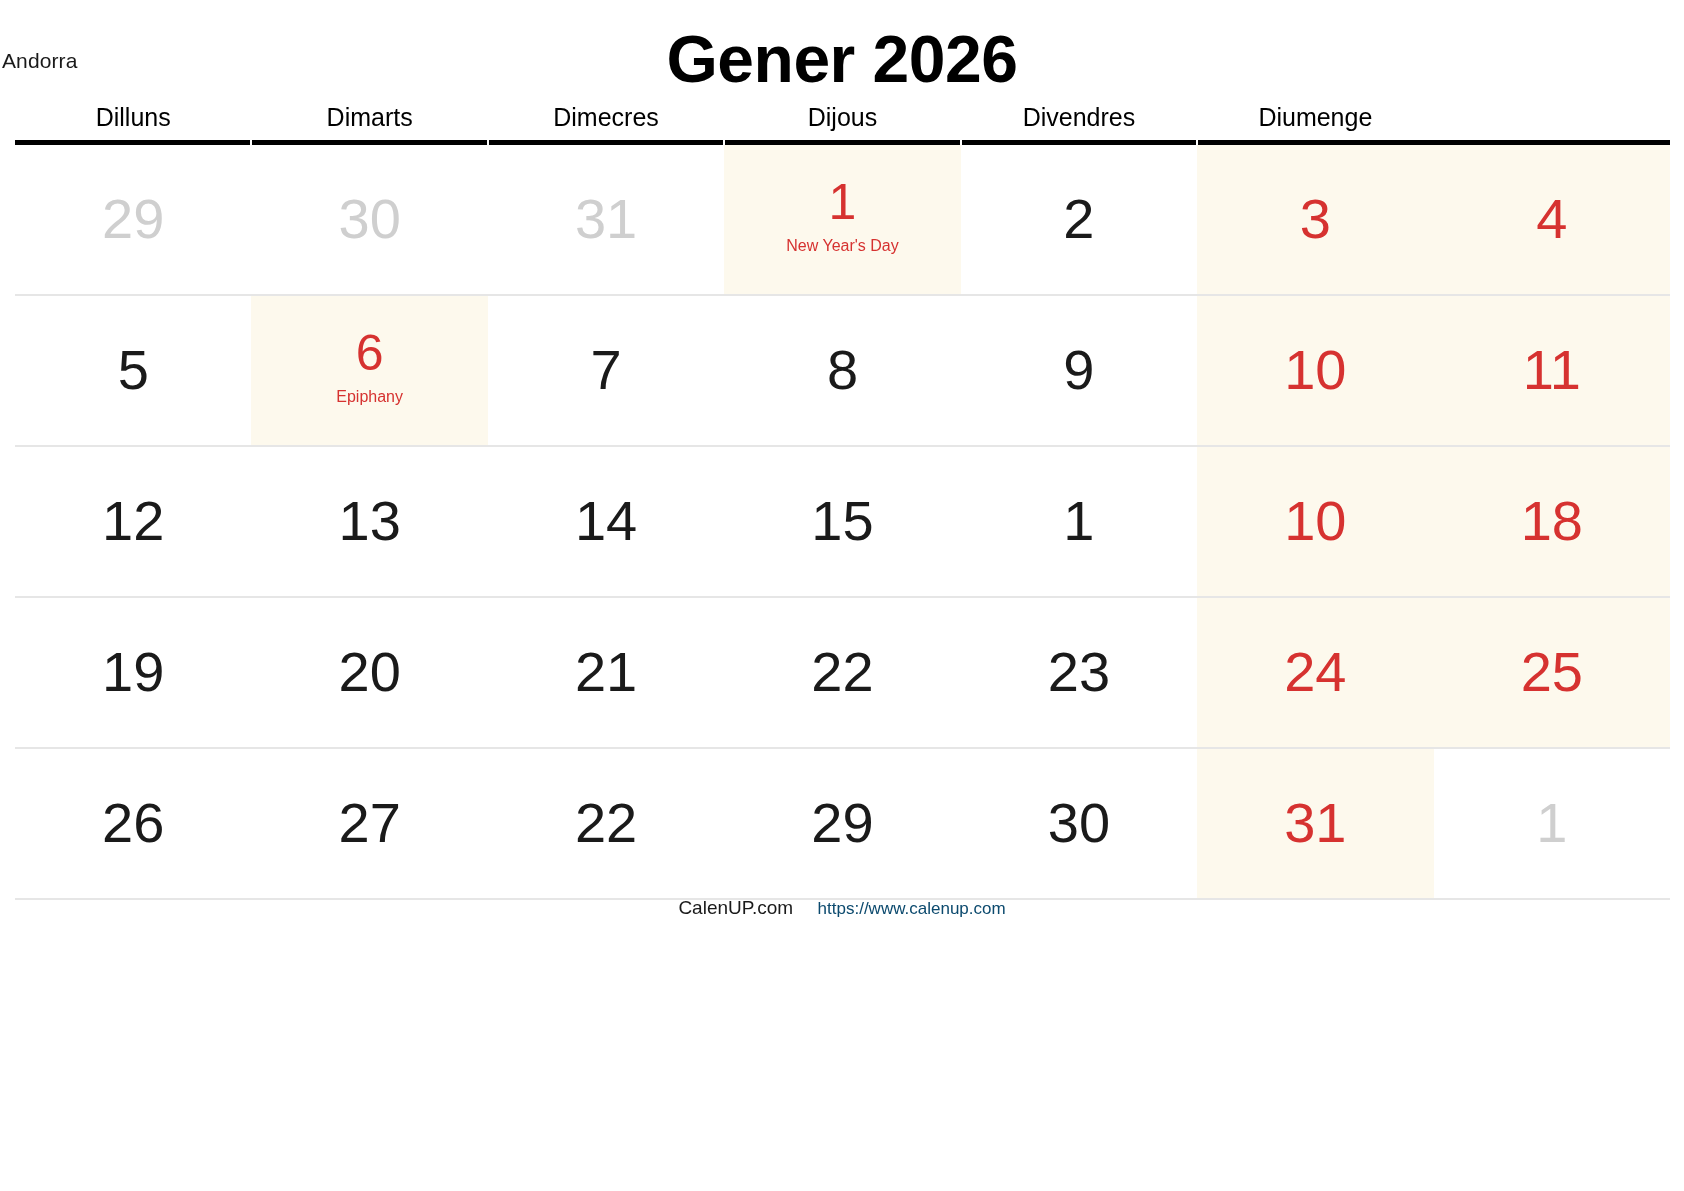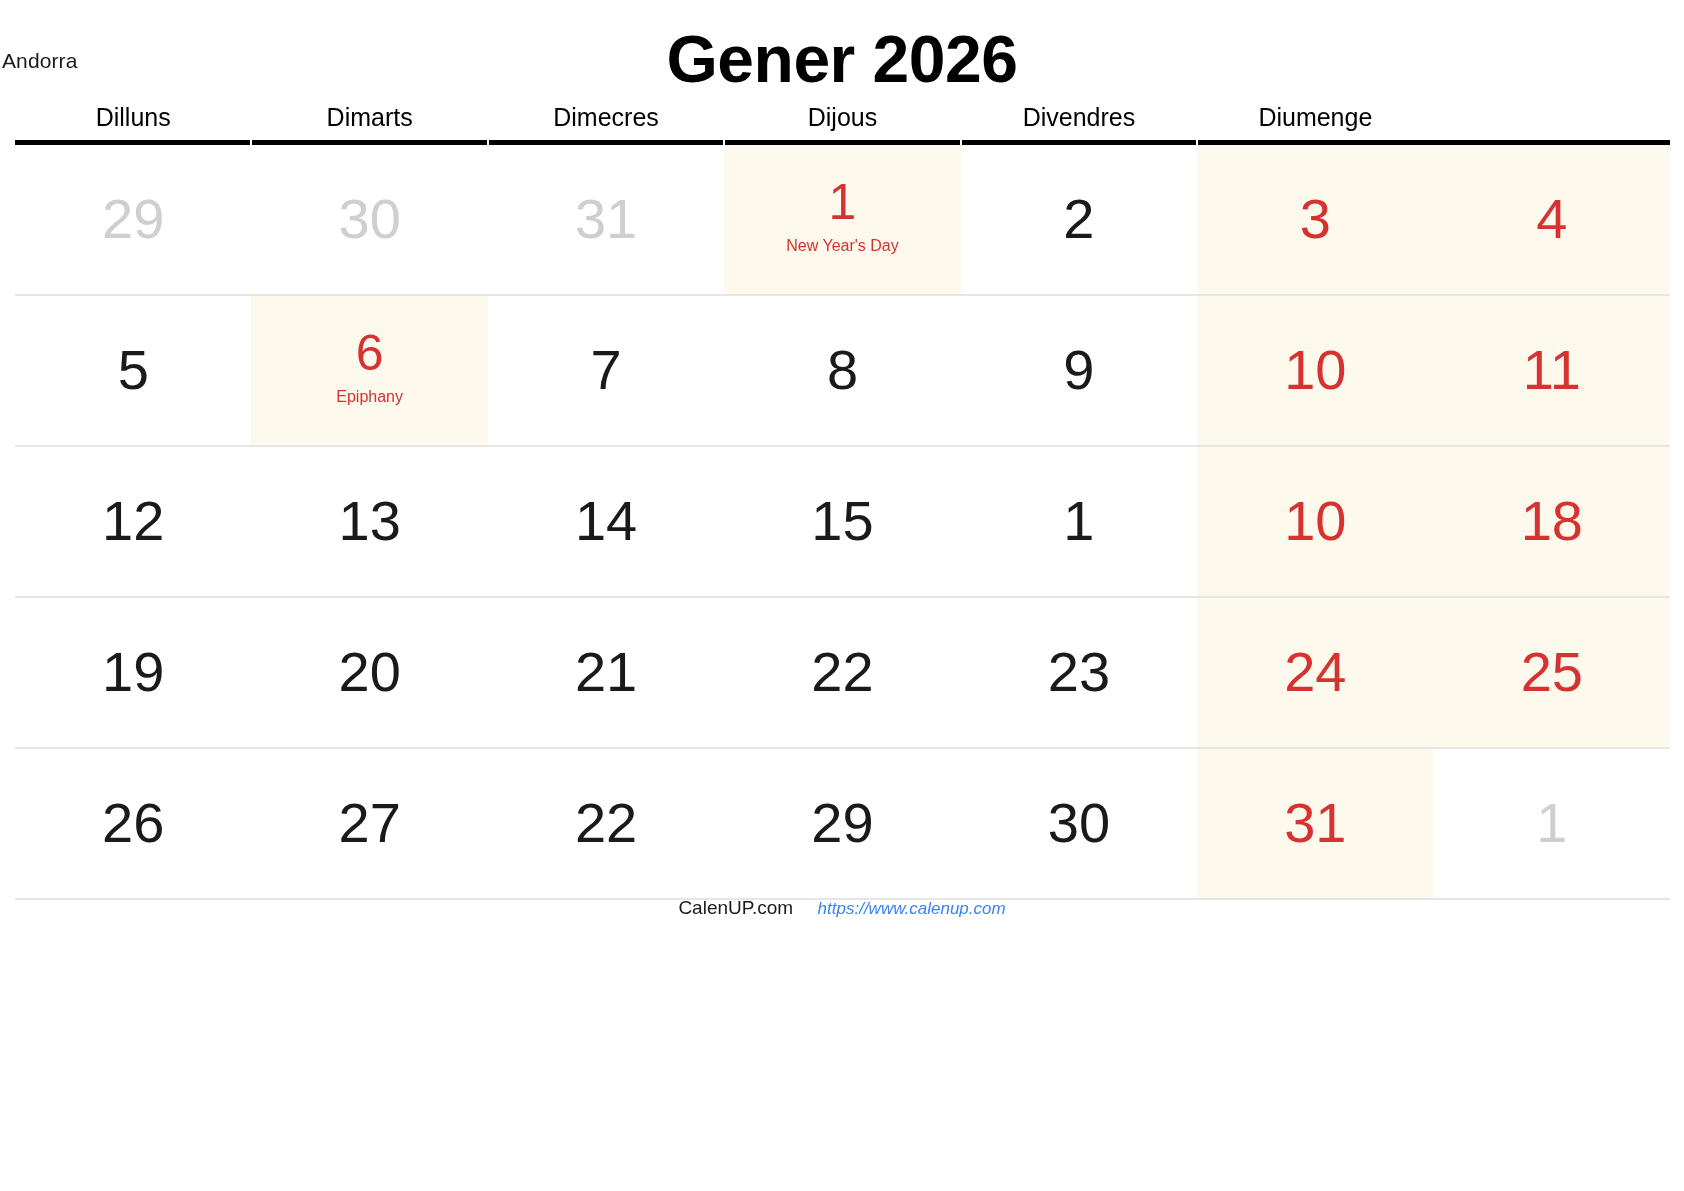--- a/index.html
+++ b/index.html
@@ -134,24 +134,23 @@
     top: 897px;
     text-align: center;
     white-space: nowrap;
   }
   .brand {
     font-size: 19px;
     color: #1a1a1a;
   }
   .brand-url {
     font-size: 17px;
-    color: #3b82f6;
+    color: #0c4a6e;
     margin-left: 20px;
     text-decoration: none;
-    font-style: italic;
   }
 </style>
 </head>
 <body>
 
 <div class="page">
 
   <div class="header">
     <div class="country">Andorra</div>
     <div class="month-title">Gener 2026</div>

